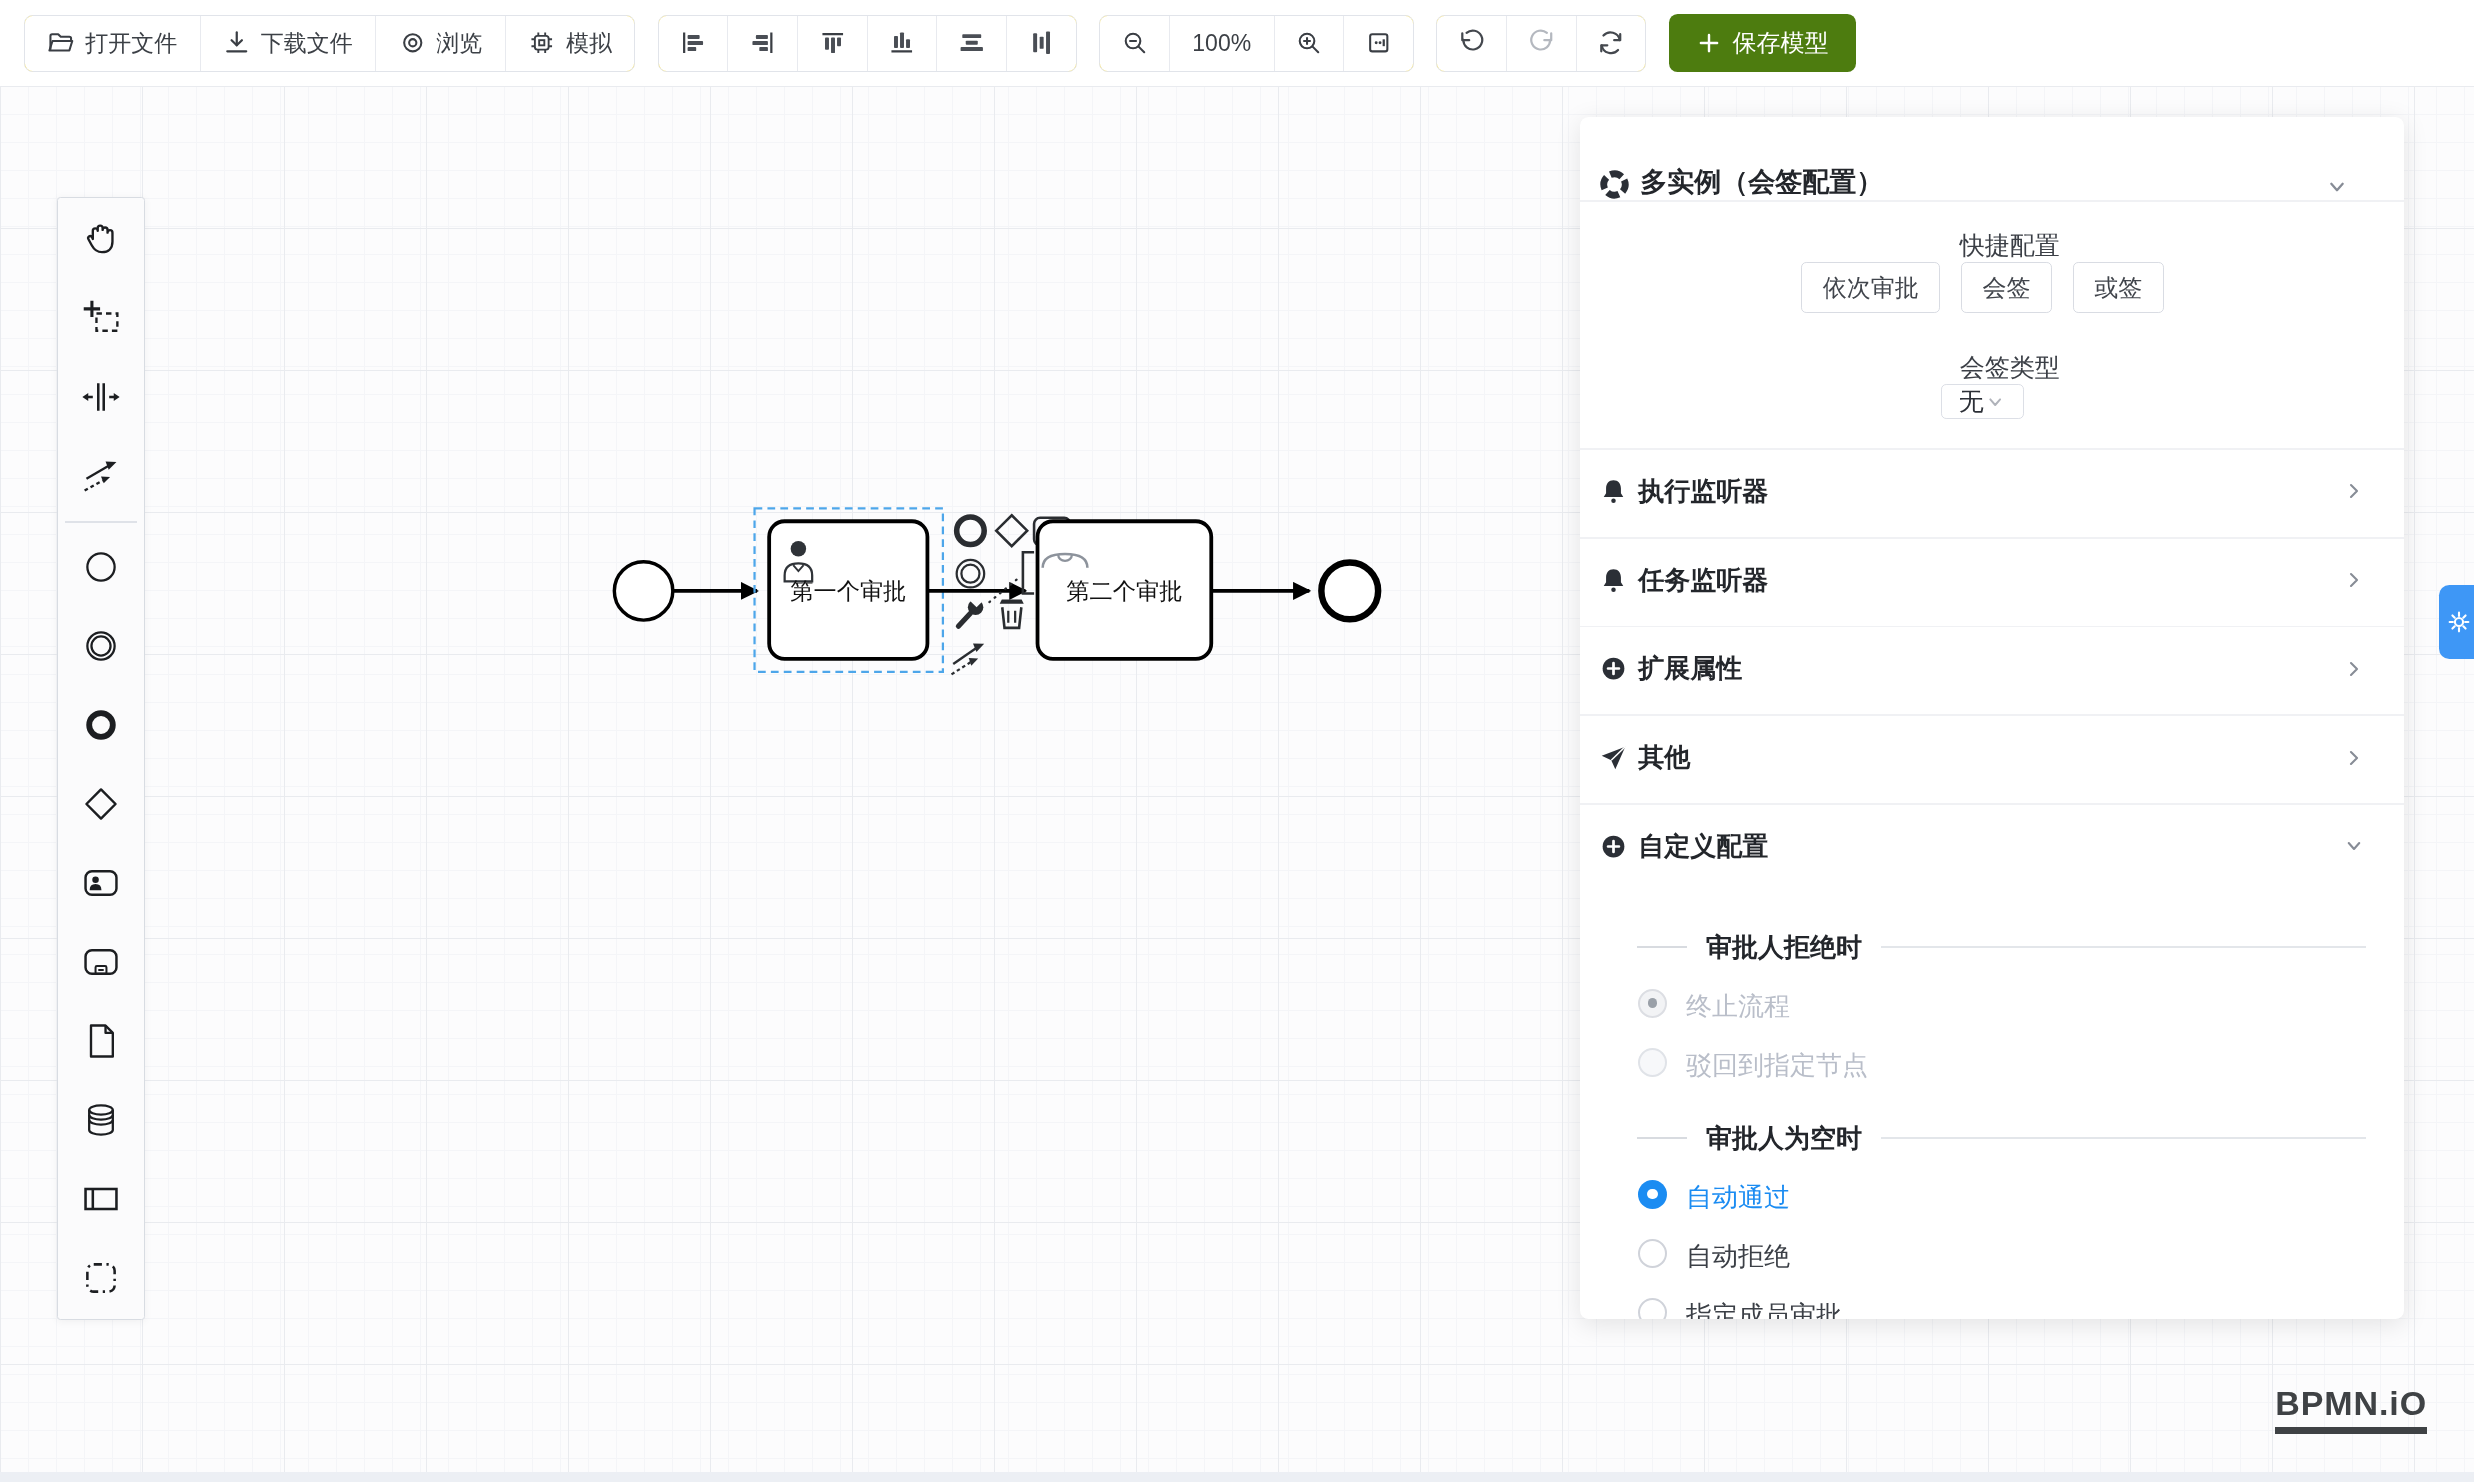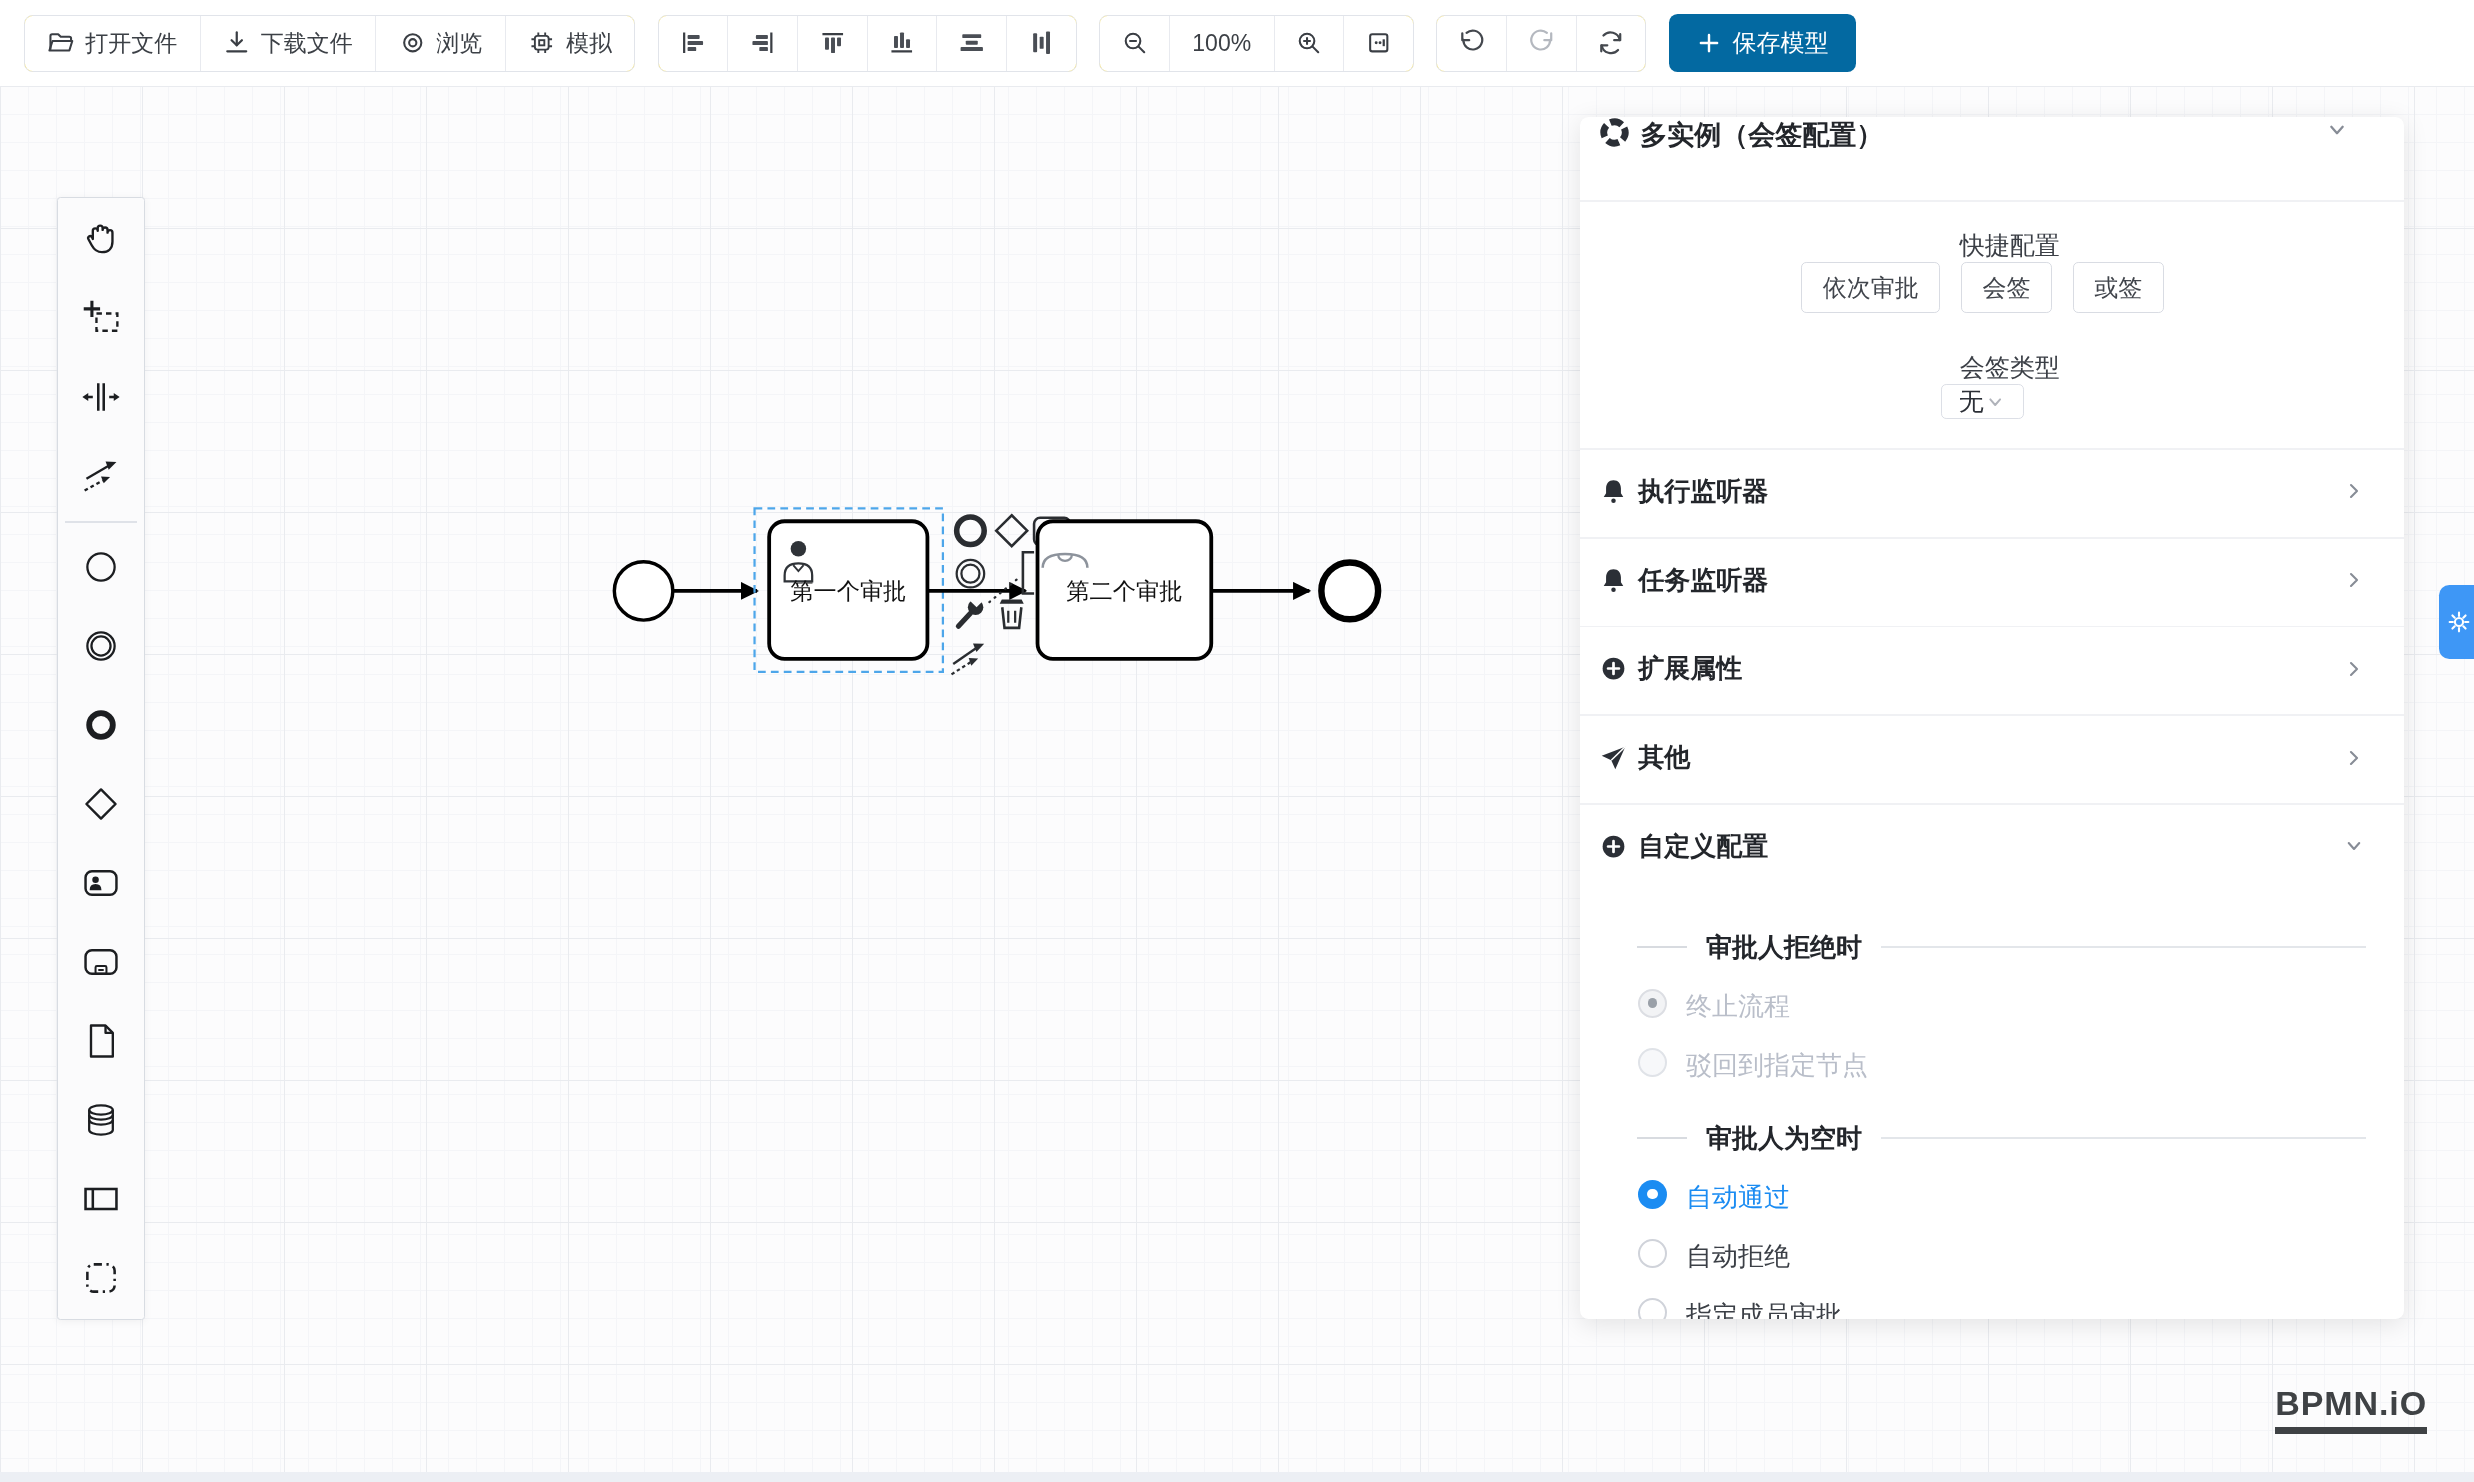--- a/index.html
+++ b/index.html
@@ -8,21 +8,21 @@
 
   
   .toolbar{position:absolute;left:0;top:0;width:2475px;height:86px;background:#fff;
            display:flex;align-items:center;gap:22.4px;padding-left:24px;box-sizing:border-box;z-index:30;}
   .tb-group{display:flex;border:1.7px solid #e1e4ea;border-radius:8.6px;background:#fde047;overflow:hidden;}
   .tb-btn{display:flex;align-items:center;gap:10.3px;height:55px;padding:0 22.4px;
           font-size:23px;color:#3c4046;background:#fff;cursor:pointer;border-left:1.7px solid #e8eaef;}
   .tb-btn:first-child{border-left:none;}
   .tb-btn.icon-only{padding:0 20.6px;}
   .tb-save{display:flex;align-items:center;gap:10.3px;height:58px;padding:0 27.5px;border-radius:8.6px;
-           background:#0369a1;color:#fff;font-size:24px;cursor:pointer;}
+           background:#4d7c0f;color:#fff;font-size:24px;cursor:pointer;}
   .tb-zoom-label{font-size:23px;color:#3c4046;}
   .ticon{display:block;}
 
   
   .canvas{position:absolute;left:0;top:86px;width:2475px;height:1386px;
           background-color:#fcfcfd;
           background-image:
             linear-gradient(#e9ebef 0.9px, transparent 0.9px),
             linear-gradient(90deg,#e9ebef 0.9px, transparent 0.9px),
             linear-gradient(#f4f5f8 0.9px, transparent 0.9px),
@@ -36,21 +36,21 @@
            z-index:10;display:flex;flex-direction:column;align-items:center;padding:1.7px 0;}
   .pal-item{width:100%;height:79px;display:flex;align-items:center;justify-content:center;cursor:pointer;}
   .pal-sep{width:84%;height:1.7px;background:#dfe2e8;margin:5.2px 0;}
 
   
   #diagram{position:absolute;left:0;top:0;z-index:5;}
 
   
   .panel{position:absolute;left:1580px;top:117px;width:824px;height:1202px;background:#fff;
          border-radius:8.6px;box-shadow:0 5.2px 26px rgba(0,0,0,.10);z-index:20;box-sizing:border-box;overflow:hidden;}
-  .p-header{height:83px;display:flex;align-items:flex-start;padding:0 54px 0 19px;}
+  .p-header{height:83px;display:flex;align-items:flex-end;padding:0 54px 0 19px;}
   .p-title{font-size:27px;font-weight:bold;color:#23262b;margin-left:10.3px;}
   .p-flex{flex:1;}
   .p-div{height:1.7px;background:#f0f1f4;}
   .p-block{padding:24px 38px 29px 19px;}
   .form-row{display:flex;align-items:center;margin-top:19px;flex-direction:column;}
   .form-row:first-child{margin-top:3.4px;}
   .form-label{width:177px;text-align:right;font-size:25px;color:#3b3f46;margin-right:22.4px;flex:none;}
   .chip-row{display:flex;gap:20.6px;}
   .chip{border:1.7px solid #d9dce3;border-radius:5.2px;background:#fff;padding:8.6px 20.6px;
         font-size:24px;color:#41454c;cursor:pointer;}

